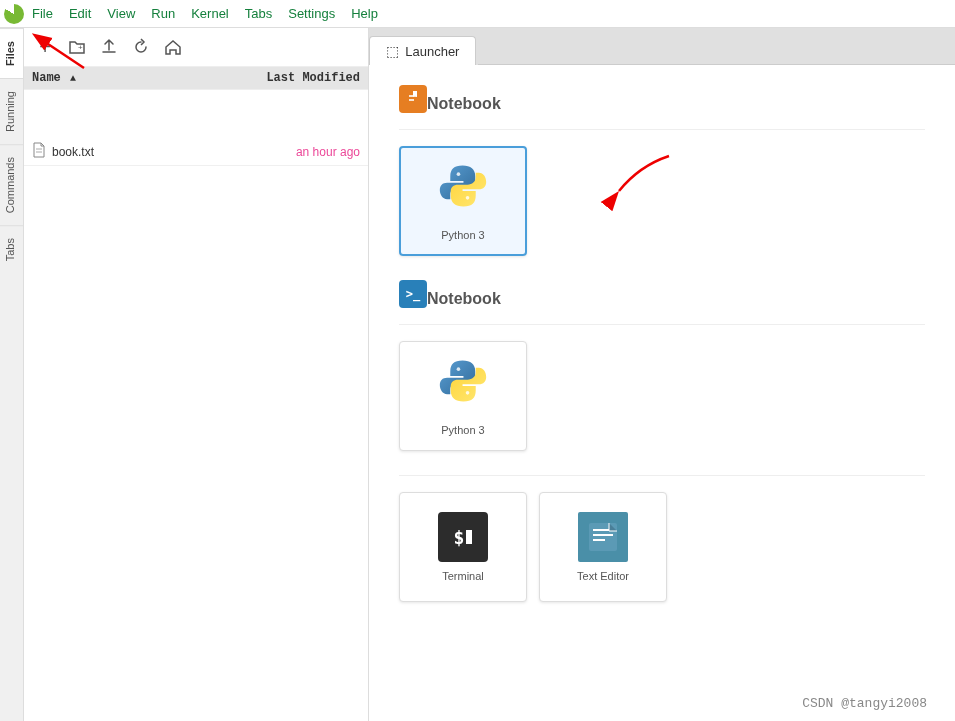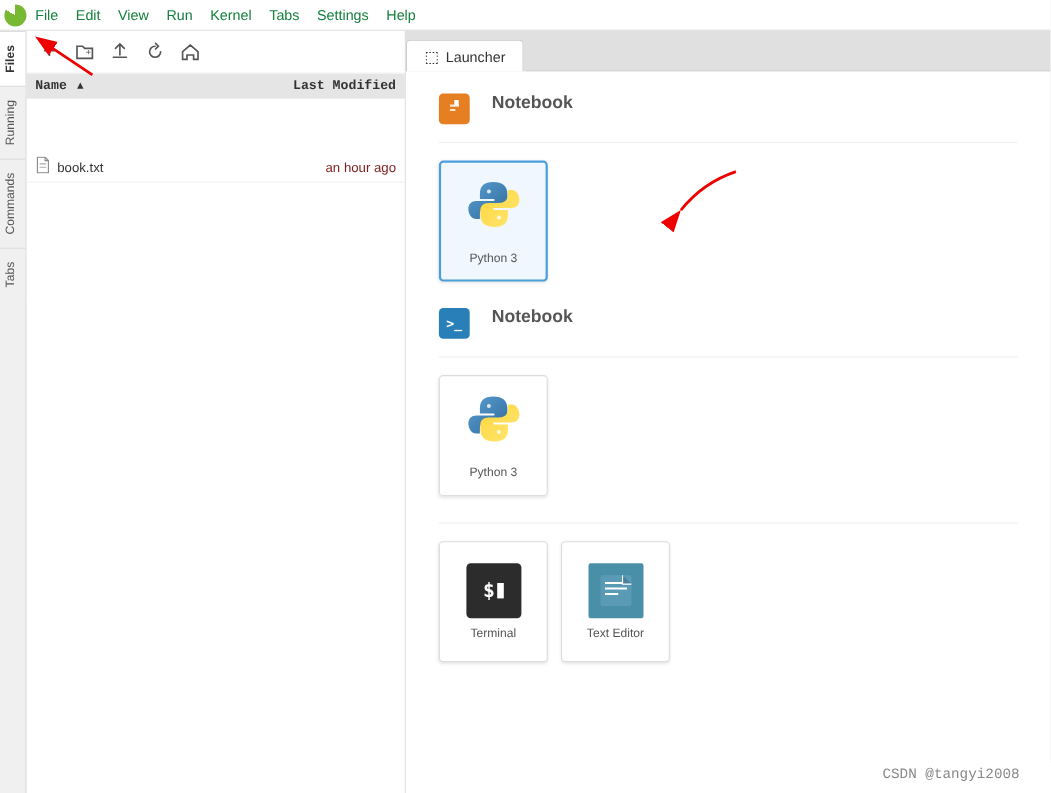--- a/index.html
+++ b/index.html
@@ -65,21 +65,21 @@
     .file-header-modified { font-size: 12px; font-weight: 600; color: #333; min-width: 120px; text-align: right; }
 
     .file-list { flex: 1; overflow-y: auto; }
     .file-item {
       display: flex; align-items: center; padding: 4px 8px; cursor: pointer;
       border-bottom: 1px solid #f0f0f0;
       margin-top: 48px;
     }
     .file-icon { font-size: 13px; margin-right: 6px; color: #777; }
     .file-name { flex: 1; font-size: 12px; color: #333; }
-    .file-time { font-size: 12px; color: #7f1d1d; min-width: 100px; text-align: right; }
+    .file-time { font-size: 12px; color: #ec4899; min-width: 100px; text-align: right; }
 
     
     .main-content {
       flex: 1; display: flex; flex-direction: column; background: #e8e8e8;
     }
 
     
     .tab-bar {
       display: flex; align-items: flex-end; background: #e0e0e0; padding-top: 4px;
     }
@@ -91,34 +91,34 @@
     .tab-icon { margin-right: 6px; font-size: 14px; }
     .tab-bar-rest { flex: 1; border-bottom: 1px solid #ccc; height: 33px; }
 
     
     .launcher {
       flex: 1; background: #fff; overflow-y: auto; padding: 20px 30px;
     }
 
     .section-title {
       font-size: 16px; font-weight: 600; color: #555; margin-bottom: 16px;
-      display: flex; align-items: flex-start; gap: 20px;
+      display: flex; align-items: flex-end; gap: 0;
     }
     .section-badge {
       width: 28px; height: 28px; border-radius: 4px; display: flex; align-items: center; justify-content: center;
     }
     .badge-orange { background: #e67e22; color: white; font-size: 14px; }
     .badge-blue { background: #2980b9; color: white; font-size: 12px; font-family: monospace; font-weight: bold; }
 
     .section-divider { border: none; border-top: 1px solid #eee; margin: 16px 0; }
 
     .cards-row { display: flex; flex-wrap: wrap; gap: 12px; margin-bottom: 24px; }
 
     .card {
-      width: 99px; height: 110px; border: 1px solid #ddd; border-radius: 4px;
+      width: 128px; height: 110px; border: 1px solid #ddd; border-radius: 4px;
       background: #fff; display: flex; flex-direction: column; align-items: center;
       justify-content: center; cursor: pointer; padding: 10px;
       box-shadow: 0 1px 3px rgba(0,0,0,0.1);
     }
     .card.selected { border: 2px solid #4a9eda; background: #f0f7ff; }
 
     .card-icon { font-size: 42px; margin-bottom: 8px; }
     .card-label { font-size: 11px; color: #555; text-align: center; }
 
     

